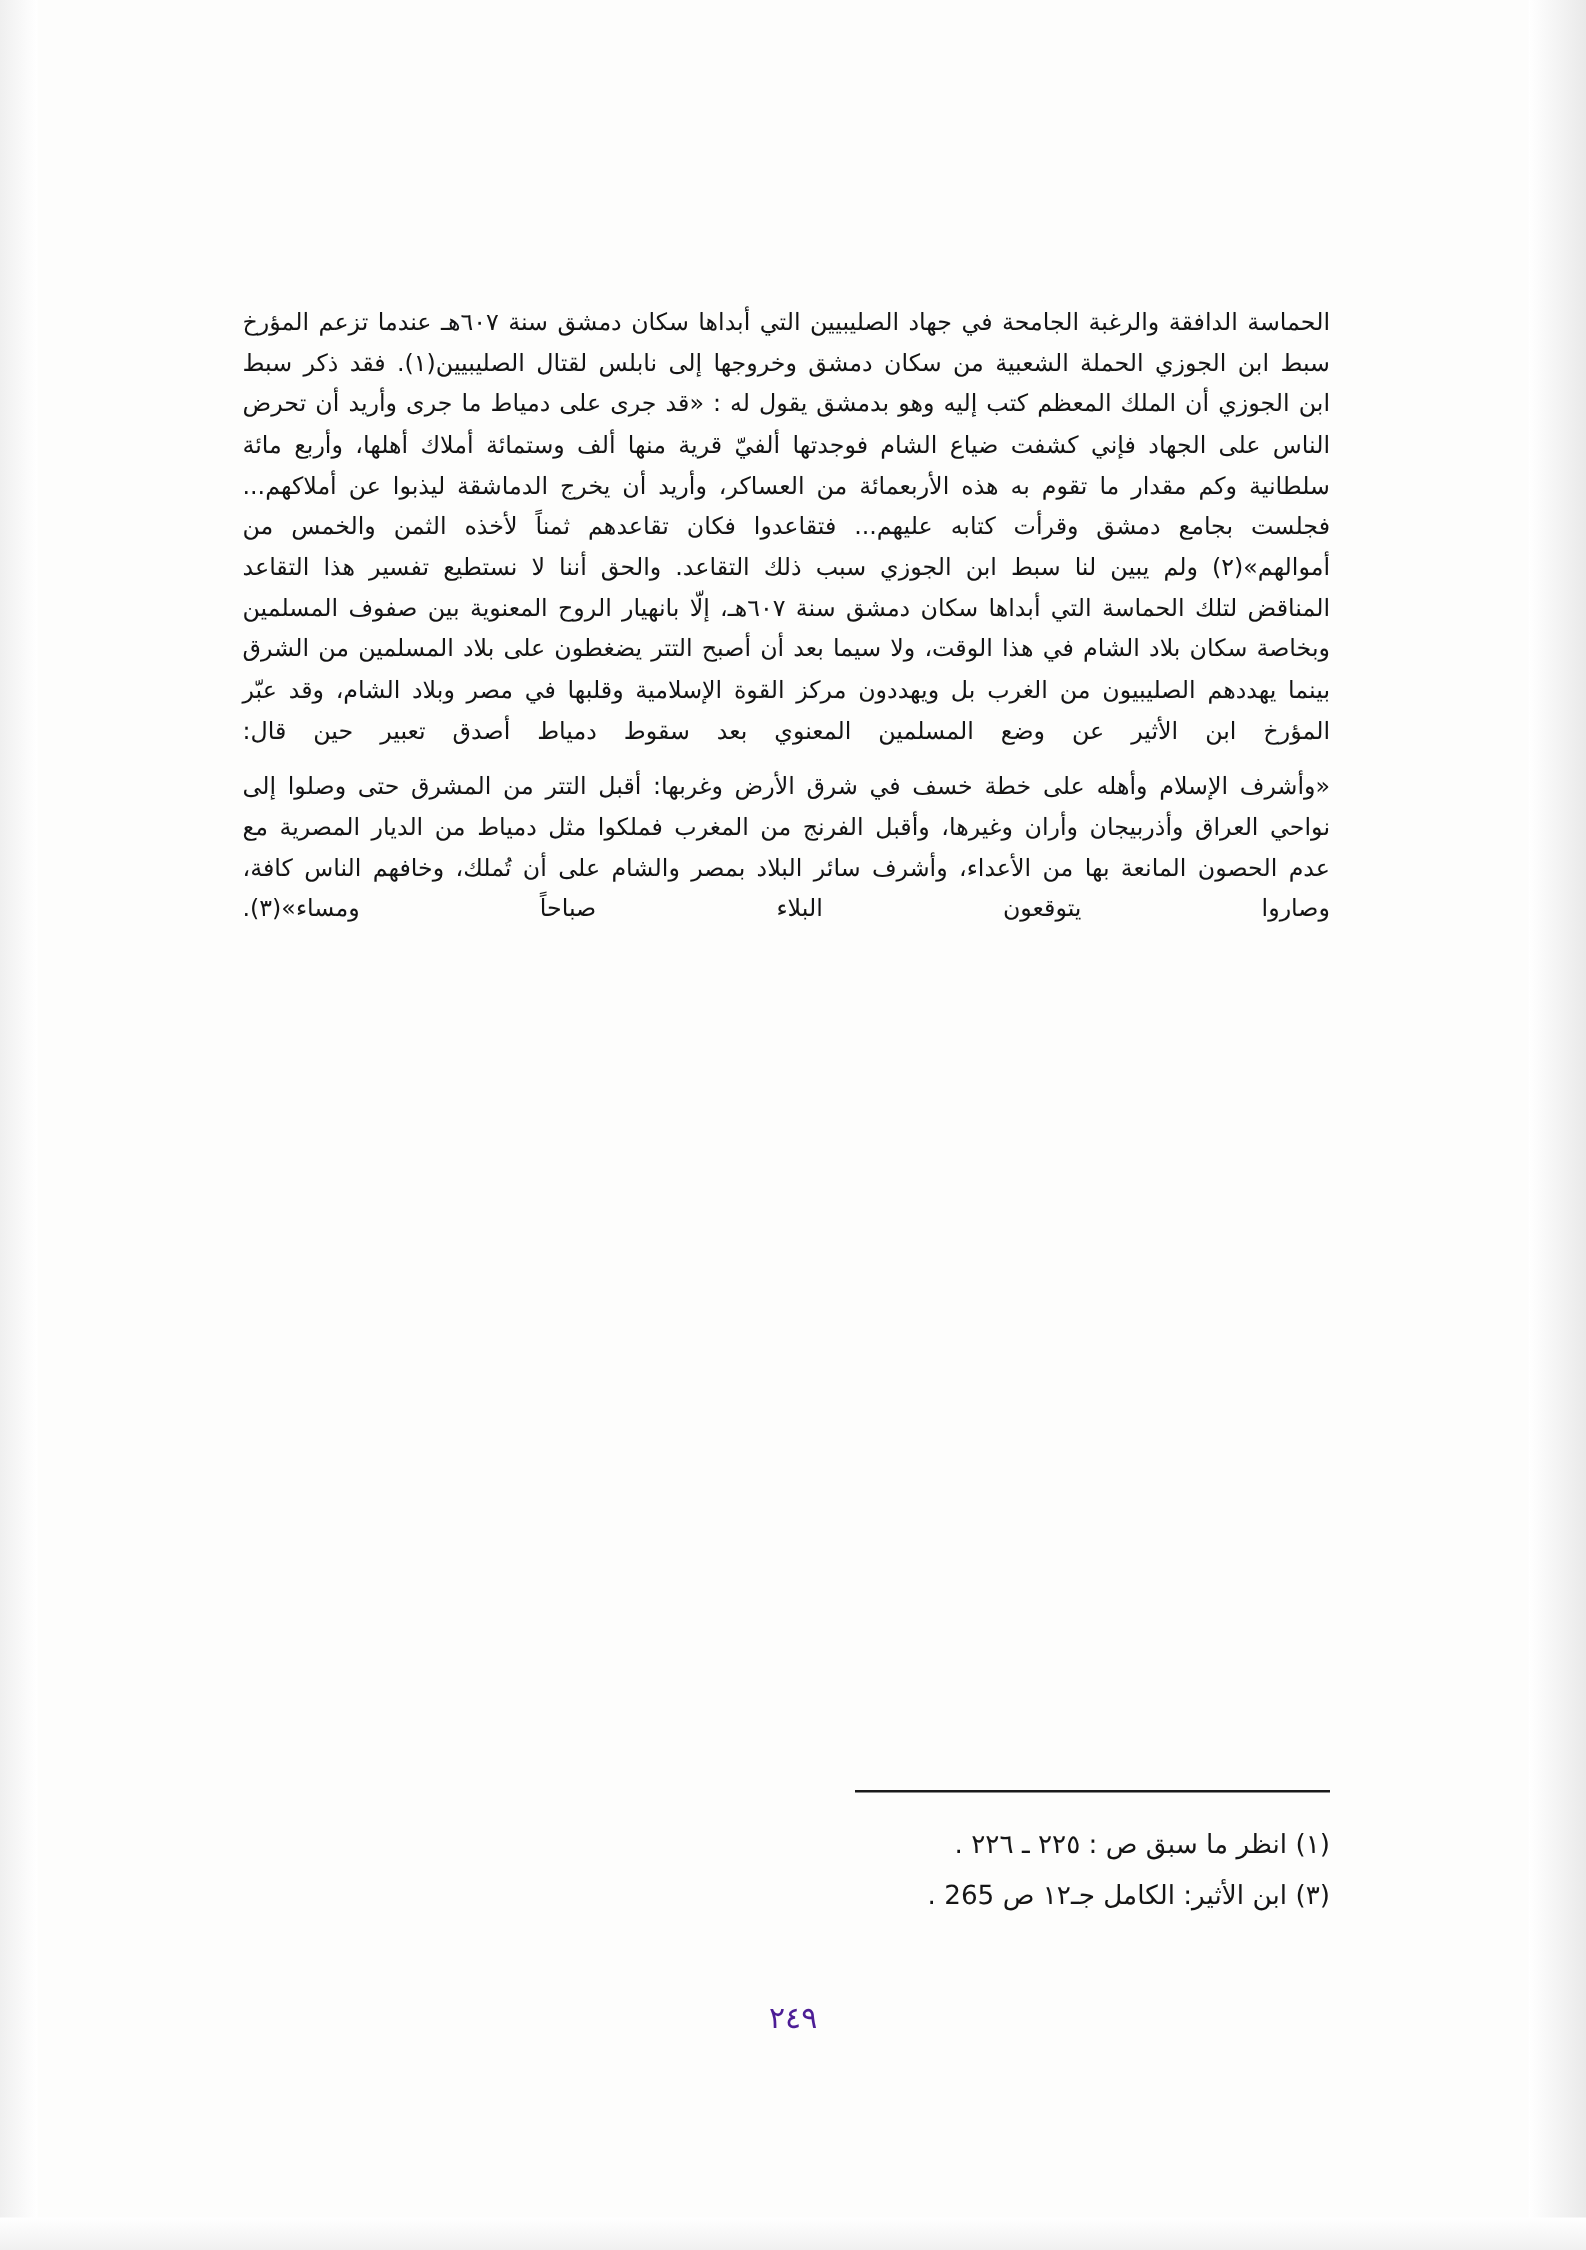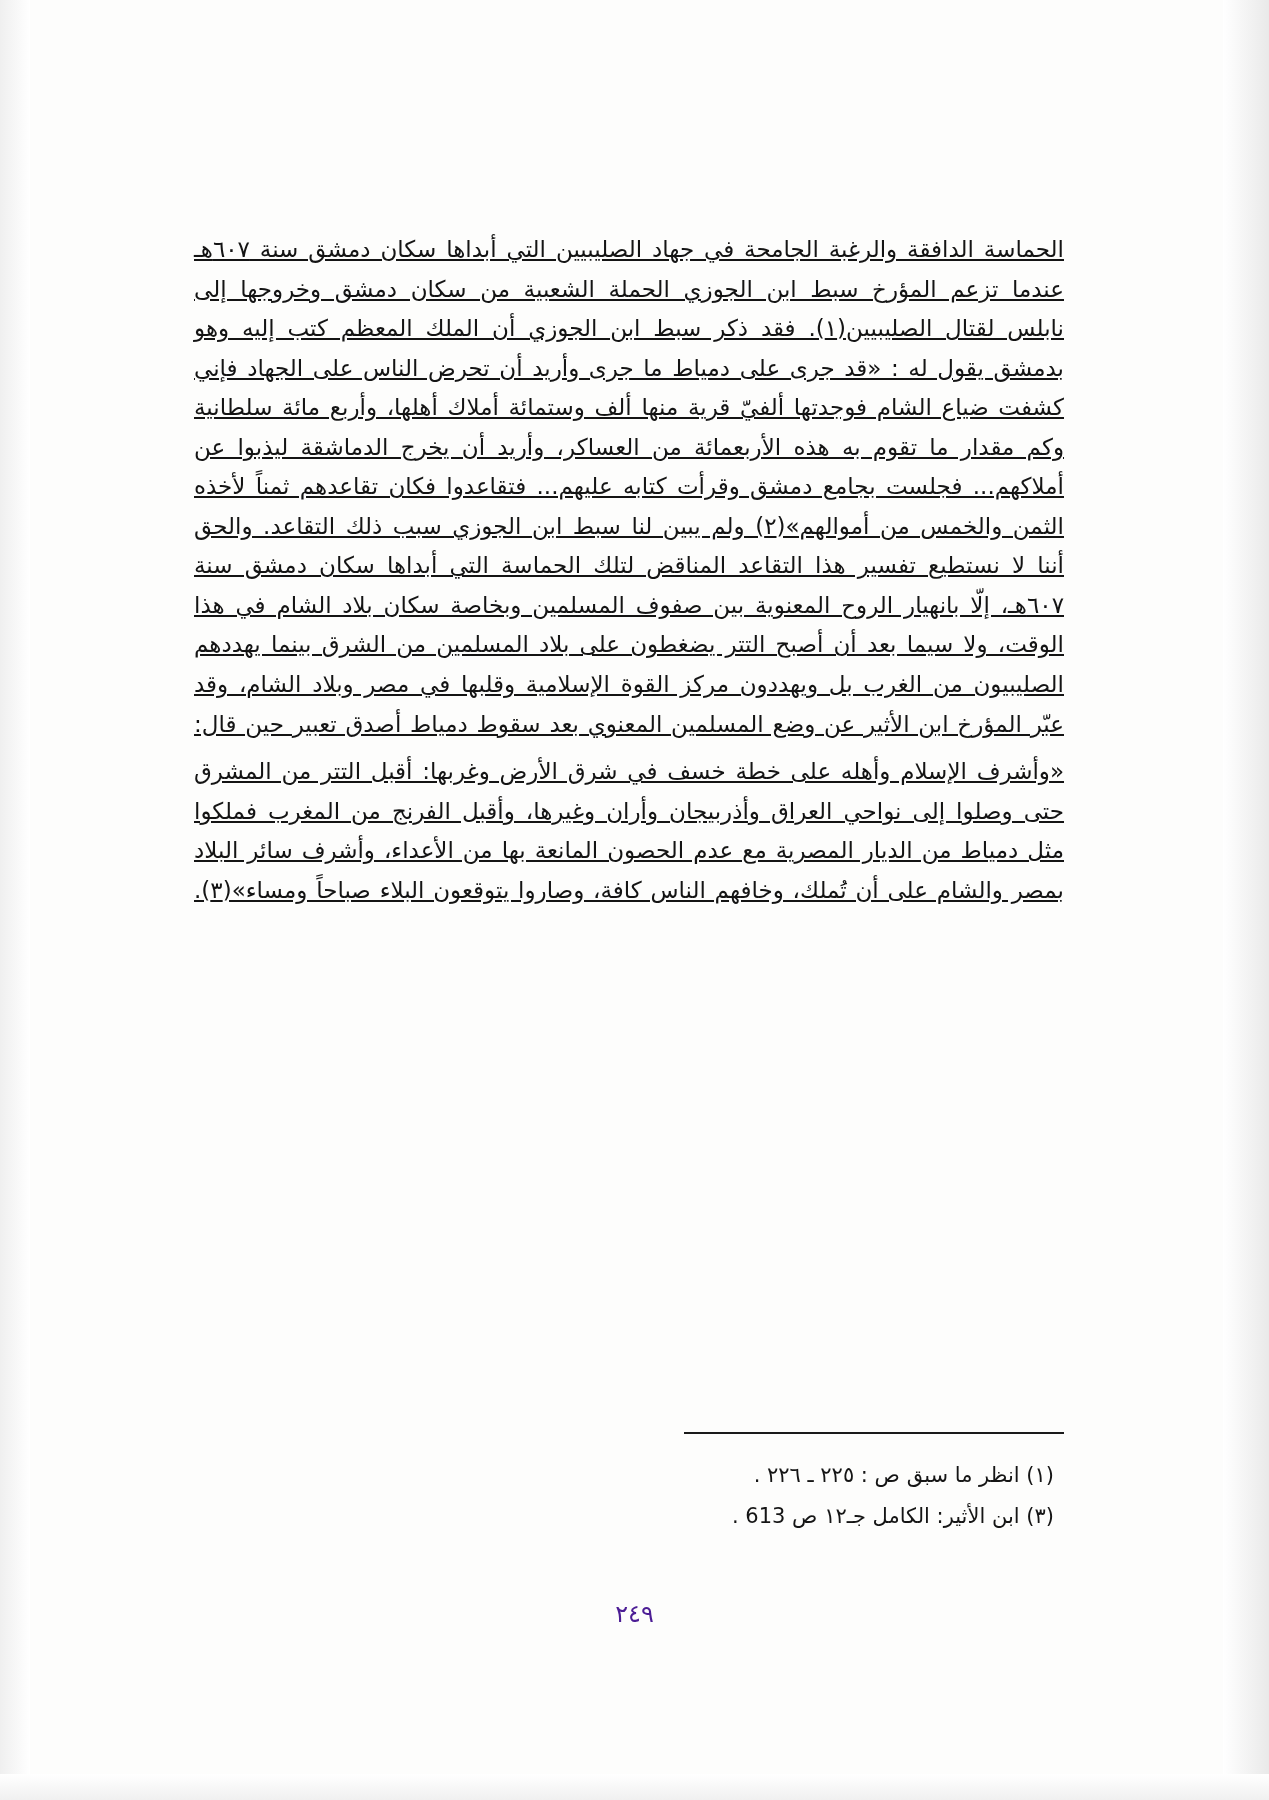--- a/index.html
+++ b/index.html
@@ -44,29 +44,28 @@
   }
 
   .text-column {
     position: absolute;
     top: 230px;
     right: 205px;
     width: 870px;
   }
 
   .body-par {
-    font-size: 23px;
+    font-size: 19px;
     line-height: 1.72;
     text-align: justify;
     text-align-last: justify;
     letter-spacing: 0px;
     word-spacing: 1px;
-    margin: 0 0 8px 0;
+    margin: 12px 0 8px 0;
     color: #141414;
-    text-decoration: underline;
   }
   .body-par.no-justify-last {
     text-align-last: auto;
   }
   .par-indent {
     display: inline-block;
     width: 52px;
   }
 
   .footnote-rule {
@@ -74,21 +73,21 @@
     top: 1432px;
     right: 205px;
     width: 380px;
     height: 2px;
     background: #1a1a1a;
   }
 
   .footnotes {
     position: absolute;
     top: 1455px;
-    right: 215px;
+    right: 205px;
     width: 870px;
     font-size: 21px;
     line-height: 1.95;
     color: #151515;
   }
   .footnote-line {
     white-space: nowrap;
   }
 
   .page-number {
@@ -117,18 +116,18 @@
 
   <div class="footnote-rule"></div>
 
   <div class="footnotes">
     <div class="footnote-line">
       <span>(١)</span>
       <span>انظر ما سبق ص :  ٢٢٥ ـ ٢٢٦ .</span>
     </div>
     <div class="footnote-line">
       <span>(٣)</span>
-      <span>ابن الأثير: الكامل جـ١٢ ص 613 .</span>
+      <span>ابن الأثير: الكامل جـ١٢ ص 265 .</span>
     </div>
   </div>
 
   <div class="page-number">٢٤٩</div>
 </div>
 
 </body></html>

